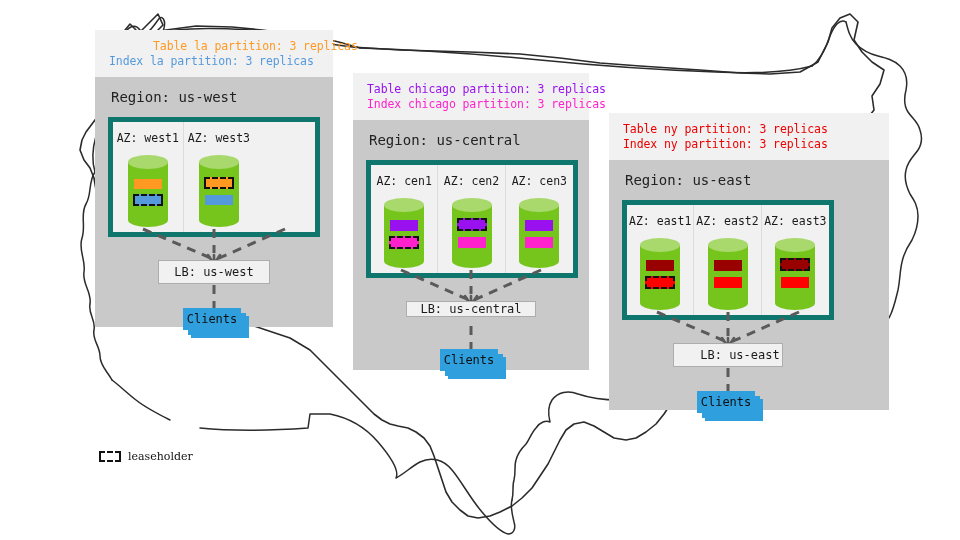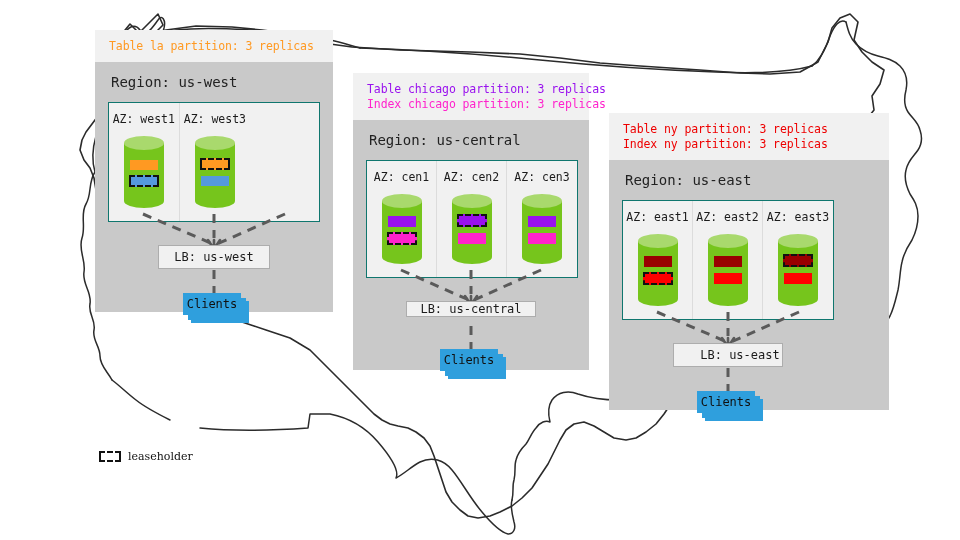--- a/index.html
+++ b/index.html
@@ -22,21 +22,21 @@
   }
   .panel-header .ptext{font-size:11.5px;white-space:nowrap;display:block;letter-spacing:-0.1px;}
   .panel-body{
     background:#c9c9c9;box-sizing:border-box;position:relative;
   }
   .region-title{
     font-size:14px;color:#222;padding:12px 0 0 16px;letter-spacing:0px;
   }
   .az-row{
     position:absolute;display:flex;background:#f1f1f1;
-    border:1px solid #0f766e;box-sizing:border-box;
+    border:5px solid #0f766e;box-sizing:border-box;
   }
   .az-cell{
     box-sizing:border-box;
     display:flex;flex-direction:column;align-items:center;
     border-right:1px solid #dcdcdc;
     padding-top:9px;
   }
   .az-cell:last-child{border-right:none;}
   .az-label{font-size:11.5px;color:#1b1b1b;margin-bottom:10px;white-space:nowrap;}
 
@@ -156,21 +156,22 @@
     <path d="M121,36 C128,28 134,22 140,30 C146,38 152,28 158,20
              C162,14 166,20 164,28 C162,34 168,32 176,30
              C210,26 280,30 330,40 C344,43 352,46 360,48" fill="none" stroke="#2b2b2b" stroke-width="1.5" stroke-linecap="round" stroke-linejoin="round"></path>
 
     <path d="M121,36 C116,52 112,70 108,88 C104,104 100,120 96,136
              C92,150 92,162 95,172" fill="none" stroke="#2b2b2b" stroke-width="1.5" stroke-linecap="round"></path>
   </svg>
 
   <div class="region-panel" style="left:95px;top:30px;width:238px;height:300px;">
     <div class="panel-header">
-      <span class="ptext" style="color:#ff9922;">Table la partition: 3 replicas</span>
+      <span class="ptext" style="color:#ff9922;margin-left:44px;">Table la partition: 3 replicas</span>
+      <span class="ptext" style="color:#5599dd;">Index la partition: 3 replicas</span>
     </div>
     <div class="panel-body" style="height:250px;">
       <div class="region-title">Region: us-west</div>
 
       <div class="az-row" style="left:13px;top:40px;width:212px;height:120px;">
         <div class="az-cell" style="width:70.6px;">
           <span class="az-label">AZ: west1</span>
           <div class="cyl" style="width:40px;height:72px;">
             <div class="bot"></div>
             <div class="body"></div>

